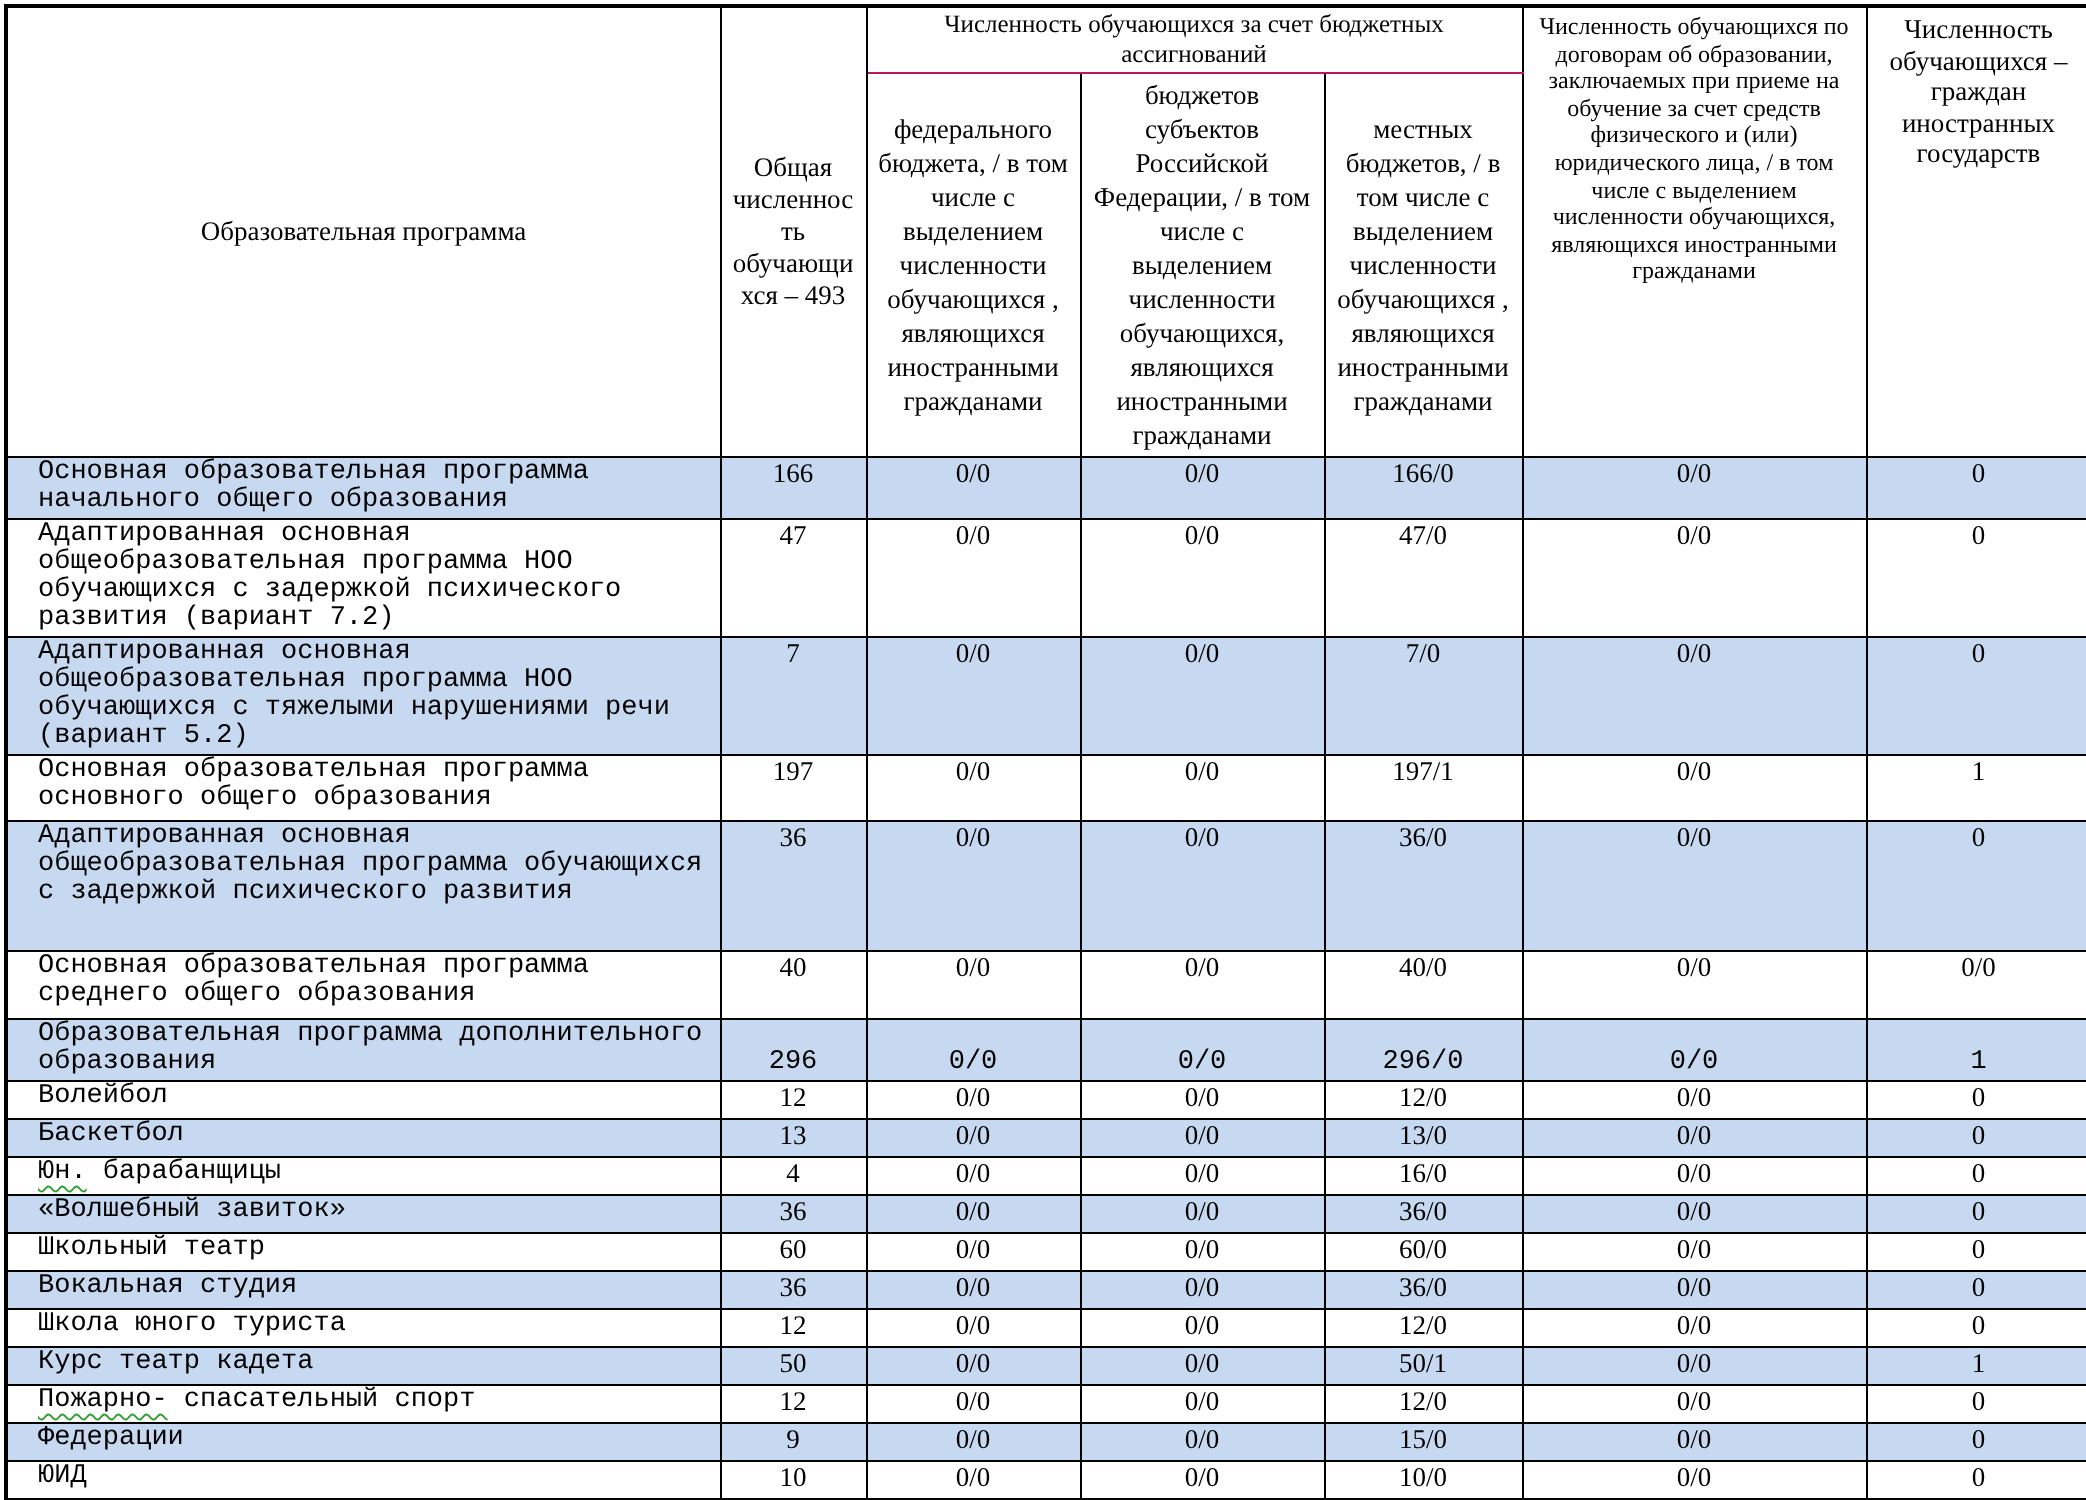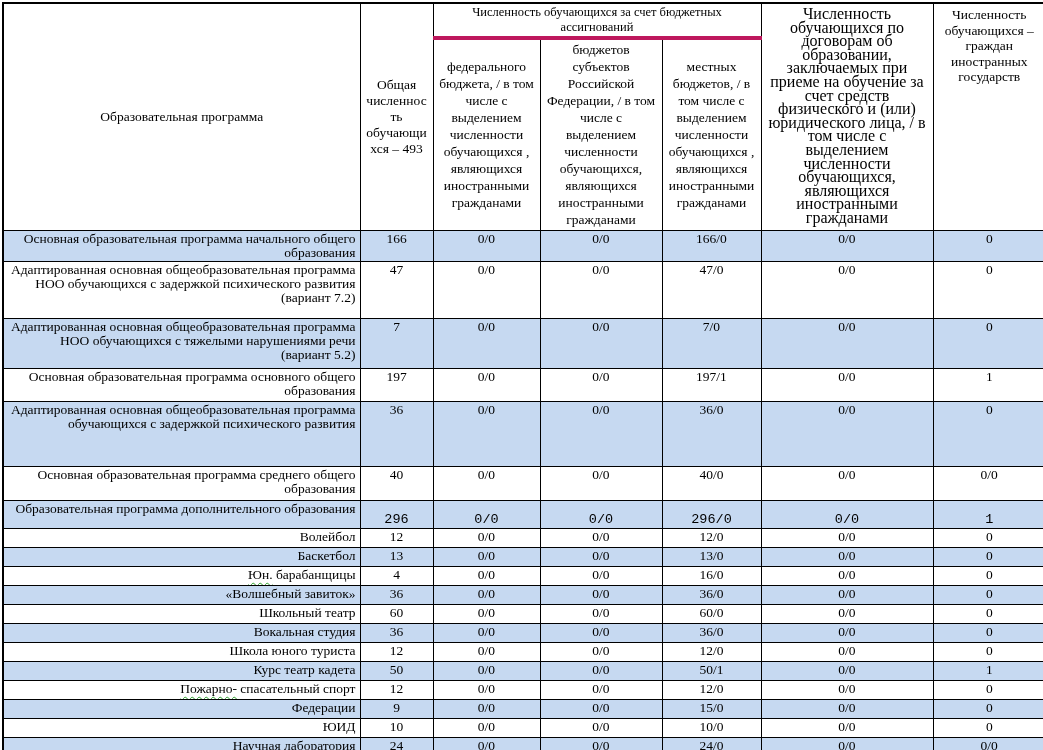--- a/index.html
+++ b/index.html
@@ -2,28 +2,28 @@
 <html style="--shade: #c6d9f1;"><head>
 <meta charset="utf-8">
 <style>
   html,body{margin:0;padding:0;background:#fff;}
   body{font-family:"Liberation Serif", serif; color:#000; width:1043px;}
   table{border-collapse:collapse; table-layout:fixed; width:1039px; border:2px solid #000; margin:2px;}
   td{border:1px solid #000; overflow:hidden;}
   thead td{text-align:center;}
   .th-program{vertical-align:middle; font-size:13.5px;margin-left:32px;}
   .th-total{vertical-align:middle; font-size:13.5px; line-height:16px; padding:10px 4px; overflow-wrap:break-word; word-break:break-word;}
-  .th-span{vertical-align:middle; font-size:12.5px; line-height:15px; padding:1px 8px; border-bottom:4px solid #be185d;}
+  .th-span{vertical-align:middle; font-size:12.5px; line-height:15px; padding:1px 8px; border-bottom:1px solid #be185d;}
   .th-budget{vertical-align:middle; font-size:13.5px; line-height:17px; padding:0 3px; overflow-wrap:break-word;}
-  .th-contract{vertical-align:top; font-size:16px; line-height:13.6px; padding:3px 6px;margin-top:30px;}
+  .th-contract{vertical-align:top; font-size:12px; line-height:13.6px; padding:3px 6px;margin-top:30px;}
   .th-foreign{vertical-align:top; font-size:13.5px; line-height:15.5px; padding:3px 8px;}
   thead tr.hrow1{height:33px;}
   thead tr.hrow2{height:192px;}
   tbody td{font-size:13.5px; line-height:14px; vertical-align:top; text-align:center; padding:1px 2px;}
-  tbody td.program{text-align:right; padding-left:4px; padding-right:4px;}
+  tbody td.program{text-align:left; padding-left:15px; padding-right:4px;font-family:Liberation Mono, monospace;}
   tr.shaded td{background:var(--shade);}
   tr.vbottom td.num{vertical-align:bottom;font-family:Liberation Mono, monospace;}
   .squiggle{text-decoration-line:underline; text-decoration-style:wavy; text-decoration-color:#2da12d; text-decoration-thickness:1px; text-underline-offset:3px;}
 </style>
 </head>
 <body>
 
 <table>
   <colgroup>
     <col style="width:357px">

